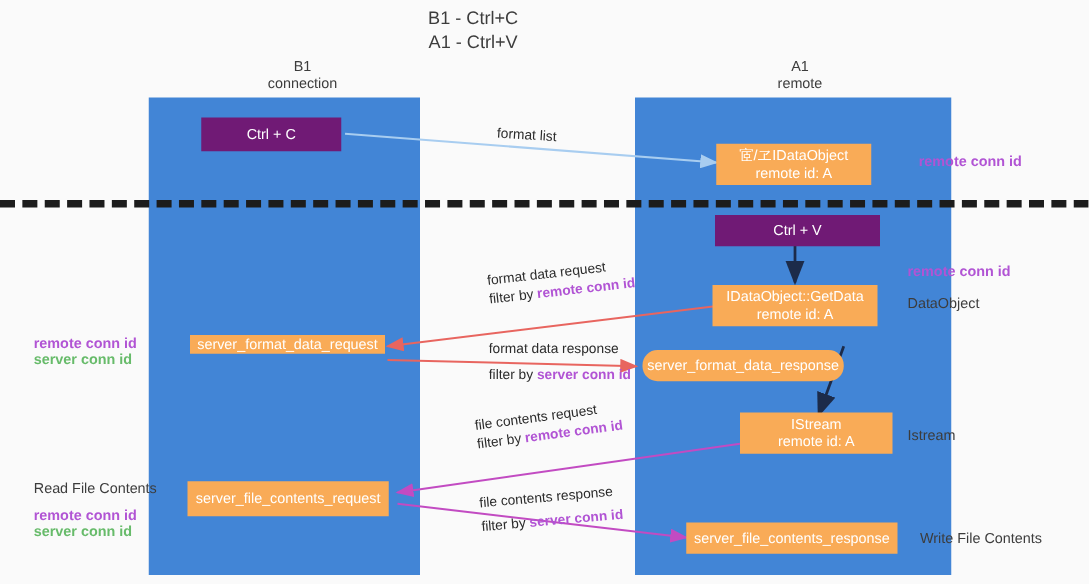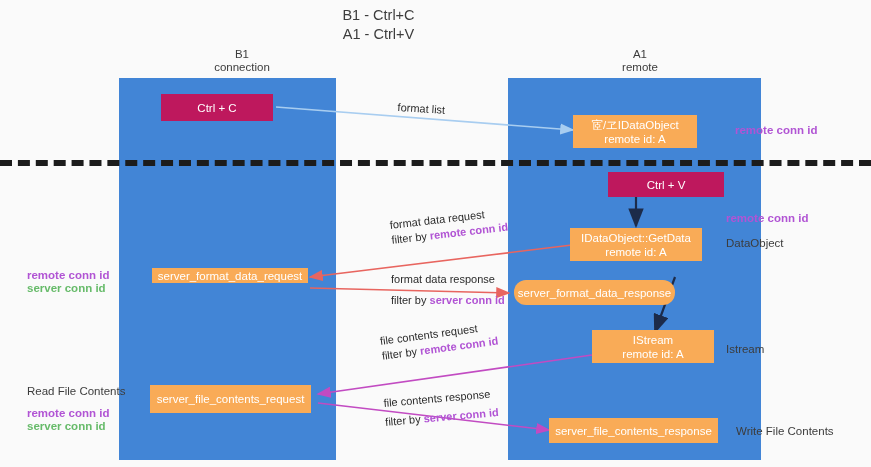--- a/index.html
+++ b/index.html
@@ -35,21 +35,21 @@
     display: flex;
     flex-direction: column;
     align-items: center;
     justify-content: center;
     color: #ffffff;
     font-size: 11.5px;
     line-height: 14px;
     text-align: center;
     padding: 2px 4px;
   }
-  .node.green { background: #be185d; }
+  .node.green { background: #701a75; }
   .node.orange { background: #f9ab57; }
   .node .l2 { font-size: 11.5px; }
   .title {
     position: absolute;
     width: 757px;
     text-align: center;
     font-size: 14.5px;
     color: #3c3c3c;
     line-height: 19px;
     white-space: pre-line;
@@ -137,21 +137,21 @@
 
   <div class="node green" style="left:161px; top:94px; width:112px; height:27px;">
     <span>Ctrl + C</span>
   </div>
 
   <div class="node orange" style="left:573px; top:115px; width:124px; height:33px;">
     <span>宧/ヱIDataObject</span>
     <span class="l2">remote id: A</span>
   </div>
 
-  <div class="node green" style="left:608px; top:172px; width:116px; height:25px;">
+  <div class="node green" style="left:572px; top:172px; width:132px; height:25px;">
     <span>Ctrl + V</span>
   </div>
 
   <div class="node orange" style="left:570px; top:228px; width:132px; height:33px;">
     <span>IDataObject::GetData</span>
     <span class="l2">remote id: A</span>
   </div>
 
   <div class="node orange" style="left:152px; top:268px; width:156px; height:15px;justify-content:center;">
     <span>server_format_data_request</span>

